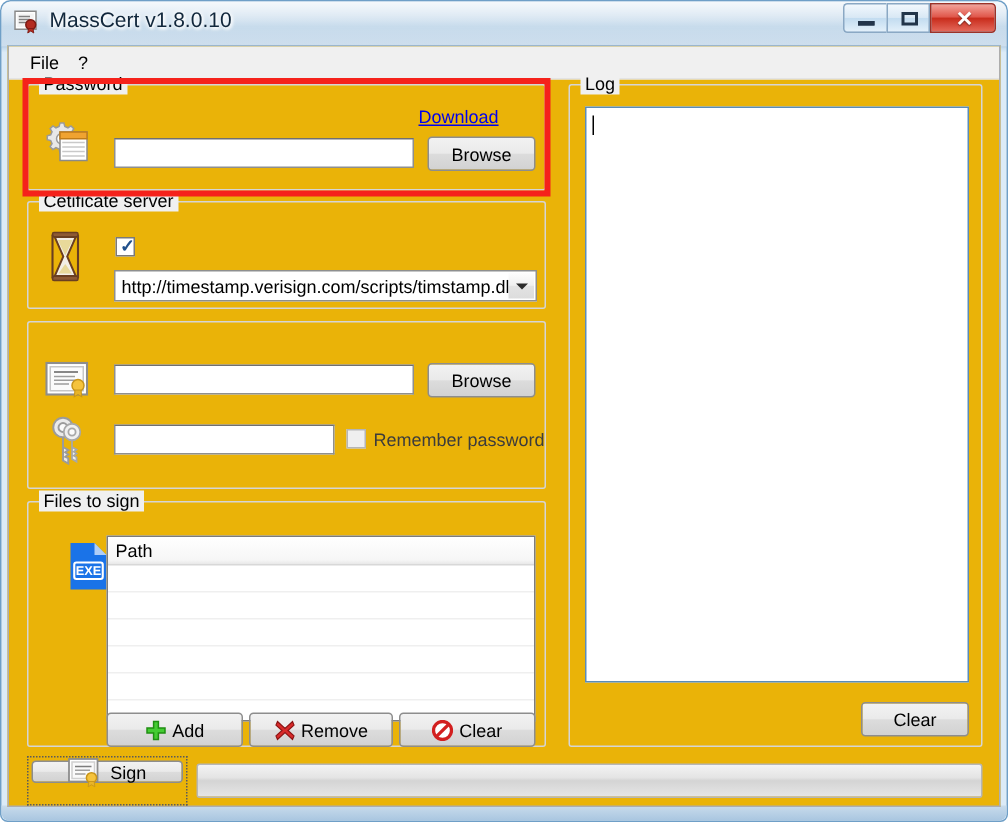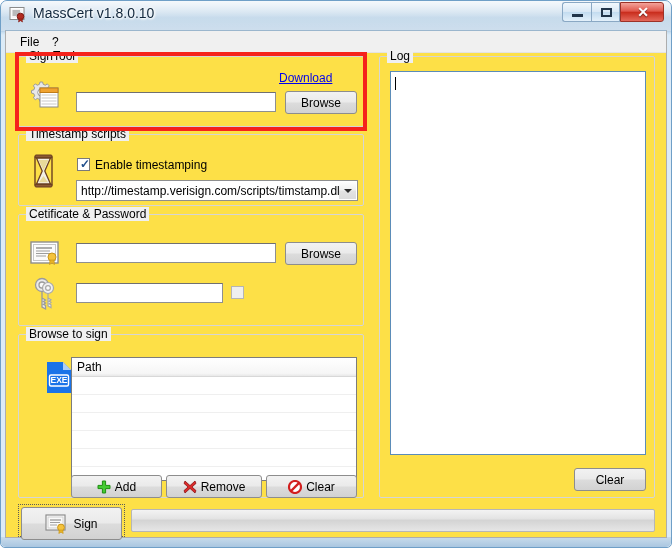--- a/index.html
+++ b/index.html
@@ -96,21 +96,21 @@
     color: #ffffff; font-size: 14px; font-weight: bold;
     text-align: center; line-height: 18px;
     text-shadow: 0 1px 1px rgba(0,0,0,0.5);
   }
 
   
   #client {
     position: absolute;
     left: 5px; top: 30px;
     width: 662px; height: 508px;
-    background: #fde047;
+    background: #eab308;
     border: 1px solid #adadad;
     border-top: 1px solid #9bb6cd;
     box-sizing: border-box;
   }
   #menubar {
     position: absolute;
     left: 0; top: 0;
     width: 660px; height: 21px;
     background: #f0f0f0;
     border-bottom: 1px solid #e3e3e3;
@@ -335,21 +335,21 @@
   </div>
 
   <div id="client">
 
     <div id="menubar">
       <div class="menu-item" id="menu-file">File</div>
       <div class="menu-item" id="menu-help">?</div>
     </div>
 
     <div class="groupbox" style="left:12px; top:25px; width:346px; height:71px;">
-      <div class="group-title">SignTool</div>
+      <div class="group-title">Password</div>
 
       <div style="position:absolute; left:9px; top:21px; width:34px; height:34px;">
         <svg class="icon-svg" width="34" height="34" viewBox="0 0 34 34">
           <g fill="#e8e8e8" stroke="#9a9a9a" stroke-width="1">
             <path d="M12 4 l2.6 0 .6 2.3 2.1 .9 2-1.3 1.9 1.9 -1.3 2 .9 2.1 2.3 .6 0 2.6 -2.3 .6 -.9 2.1 1.3 2 -1.9 1.9 -2-1.3 -2.1 .9 -.6 2.3 -2.6 0 -.6-2.3 -2.1-.9 -2 1.3 -1.9-1.9 1.3-2 -.9-2.1 -2.3-.6 0-2.6 2.3-.6 .9-2.1 -1.3-2 1.9-1.9 2 1.3 2.1-.9 z"></path>
             <circle cx="13.3" cy="14.5" r="3.6" fill="#ffffff"></circle>
           </g>
           <rect x="12" y="10" width="18" height="19" fill="#ffffff" stroke="#8a8a8a"></rect>
           <rect x="12" y="10" width="18" height="4.5" fill="#f0a330" stroke="#c07c18"></rect>
           <line x1="13.5" y1="17" x2="28.5" y2="17" stroke="#c9c9c9"></line>
@@ -364,49 +364,47 @@
       <input class="textbox" style="left: 57px; top: 35px; width: 200px; height: 20px; padding: 0px 3px; font-size: 12px;" type="text" value="">
 
       <div class="button" style="left:266px; top:34px; width:72px; height:23px;">
         <span>Browse</span>
       </div>
     </div>
 
     <div id="red-highlight"></div>
 
     <div class="groupbox" style="left:12px; top:103px; width:346px; height:72px;">
-      <div class="group-title">Timestamp scripts</div>
+      <div class="group-title">Cetificate server</div>
 
       <div style="position:absolute; left:11px; top:18px; width:30px; height:38px;">
         <svg class="icon-svg" width="30" height="38" viewBox="0 0 30 38">
           <rect x="5" y="2" width="17" height="3" rx="1" fill="#8d5a34" stroke="#6a3f21"></rect>
           <rect x="5" y="31" width="17" height="3" rx="1" fill="#8d5a34" stroke="#6a3f21"></rect>
           <path d="M6.5 5 L20.5 5 L14.8 18 L20.5 31 L6.5 31 L12.2 18 Z" fill="#f3efe6" stroke="#6a3f21" stroke-width="1.3"></path>
           <path d="M8.5 7 L18.5 7 L13.5 17.2 Z" fill="#e8d99a"></path>
           <path d="M9 29.3 L18 29.3 L13.5 23 Z" fill="#e8d99a"></path>
           <line x1="5" y1="3.5" x2="5" y2="32.5" stroke="#6a3f21" stroke-width="1.4"></line>
           <line x1="22" y1="3.5" x2="22" y2="32.5" stroke="#6a3f21" stroke-width="1.4"></line>
         </svg>
       </div>
 
       <div class="checkbox-box" style="left:58px; top:23px;">
         <div class="check-mark">✓</div>
       </div>
-      <div class="cb-label" style="left:76px; top:23px;">Enable timestamping</div>
 
       <div class="combo" style="left:57px; top:45px; width:282px; height:21px;">
         <div class="combo-text">http://timestamp.verisign.com/scripts/timstamp.dll</div>
         <div class="combo-arrow">
           <div class="arrow-down"></div>
         </div>
       </div>
     </div>
 
     <div class="groupbox" style="left:12px; top:183px; width:346px; height:112px;">
-      <div class="group-title">Cetificate &amp; Password</div>
 
       <div style="position:absolute; left:11px; top:25px; width:30px; height:26px;">
         <svg class="icon-svg" width="30" height="26" viewBox="0 0 30 26">
           <rect x="1" y="2" width="27" height="21" fill="#ffffff" stroke="#8d8d8d" stroke-width="1.4"></rect>
           <rect x="3.5" y="4.5" width="22" height="16" fill="#fbfbfb" stroke="#c6c6c6"></rect>
           <line x1="6" y1="8" x2="22" y2="8" stroke="#7a7a7a" stroke-width="1.2"></line>
           <line x1="6" y1="11" x2="20" y2="11" stroke="#9d9d9d"></line>
           <line x1="6" y1="13.5" x2="20" y2="13.5" stroke="#9d9d9d"></line>
           <line x1="6" y1="16" x2="16" y2="16" stroke="#9d9d9d"></line>
           <circle cx="22" cy="17" r="4" fill="#f5c33c" stroke="#c8951a"></circle>
@@ -431,24 +429,25 @@
 
       <input class="textbox" style="left: 57px; top: 28px; width: 200px; height: 20px; padding: 0px 3px; font-size: 12px;" type="text" value="">
 
       <div class="button" style="left:266px; top:27px; width:72px; height:23px;">
         <span>Browse</span>
       </div>
 
       <input class="textbox" style="left: 57px; top: 68px; width: 147px; height: 20px; padding: 0px 3px; font-size: 12px;" type="password" value="">
 
       <div class="checkbox-box disabled" style="left:212px; top:71px;"></div>
+      <div class="cb-label disabled" style="left:230px; top:71px;">Remember password</div>
     </div>
 
     <div class="groupbox" style="left:12px; top:303px; width:346px; height:164px;">
-      <div class="group-title">Browse to sign</div>
+      <div class="group-title">Files to sign</div>
 
       <div style="position:absolute; left:10px; top:26px; width:30px; height:34px;margin-left:15px;">
         <svg class="icon-svg" width="30" height="34" viewBox="0 0 30 34">
           <path d="M3 1 L19 1 L27 9 L27 32 L3 32 Z" fill="#1a73e8"></path>
           <path d="M19 1 L27 9 L19 9 Z" fill="#ffffff" opacity="0.65"></path>
           <rect x="5.5" y="14" width="19" height="11" rx="1.5" fill="#1a73e8" stroke="#ffffff" stroke-width="1.4"></rect>
           <text x="15" y="22.4" font-family="Liberation Sans, sans-serif" font-size="8.5" font-weight="bold" fill="#ffffff" text-anchor="middle">EXE</text>
         </svg>
       </div>
 
@@ -499,21 +498,21 @@
         <div id="log-caret"></div>
         <div style="position:absolute; left:6px; top:4px; font-size:12px; white-space:pre-wrap; color:#000;"></div>
       </div>
 
       <div class="button" style="left:194px; top:411px; width:72px; height:23px;">
         <span>Clear</span>
       </div>
     </div>
 
     <div id="sign-button-focus" style="left:12px; top:473px; width:107px; height:33px;">
-      <div class="button" style="left:2px; top:2px; width:101px; height:33px; gap:6px;">
+      <div class="button" style="left:2px; top:2px; width:101px; height:15px; gap:6px;">
         <span>
           <svg class="icon-svg" width="22" height="20" viewBox="0 0 22 20">
             <rect x="1" y="1" width="19" height="15" fill="#ffffff" stroke="#8d8d8d" stroke-width="1.2"></rect>
             <rect x="3" y="3" width="15" height="11" fill="#fafafa" stroke="#d0d0d0"></rect>
             <line x1="5" y1="6" x2="16" y2="6" stroke="#7d7d7d"></line>
             <line x1="5" y1="8.5" x2="15" y2="8.5" stroke="#a0a0a0"></line>
             <line x1="5" y1="11" x2="12" y2="11" stroke="#a0a0a0"></line>
             <circle cx="16" cy="13.5" r="3.4" fill="#f5c33c" stroke="#c8951a"></circle>
             <path d="M14.2 16 L13.8 19.5 L16 18.2 L18.2 19.5 L17.8 16 Z" fill="#e8b427" stroke="#c8951a" stroke-width="0.6"></path>
           </svg>

